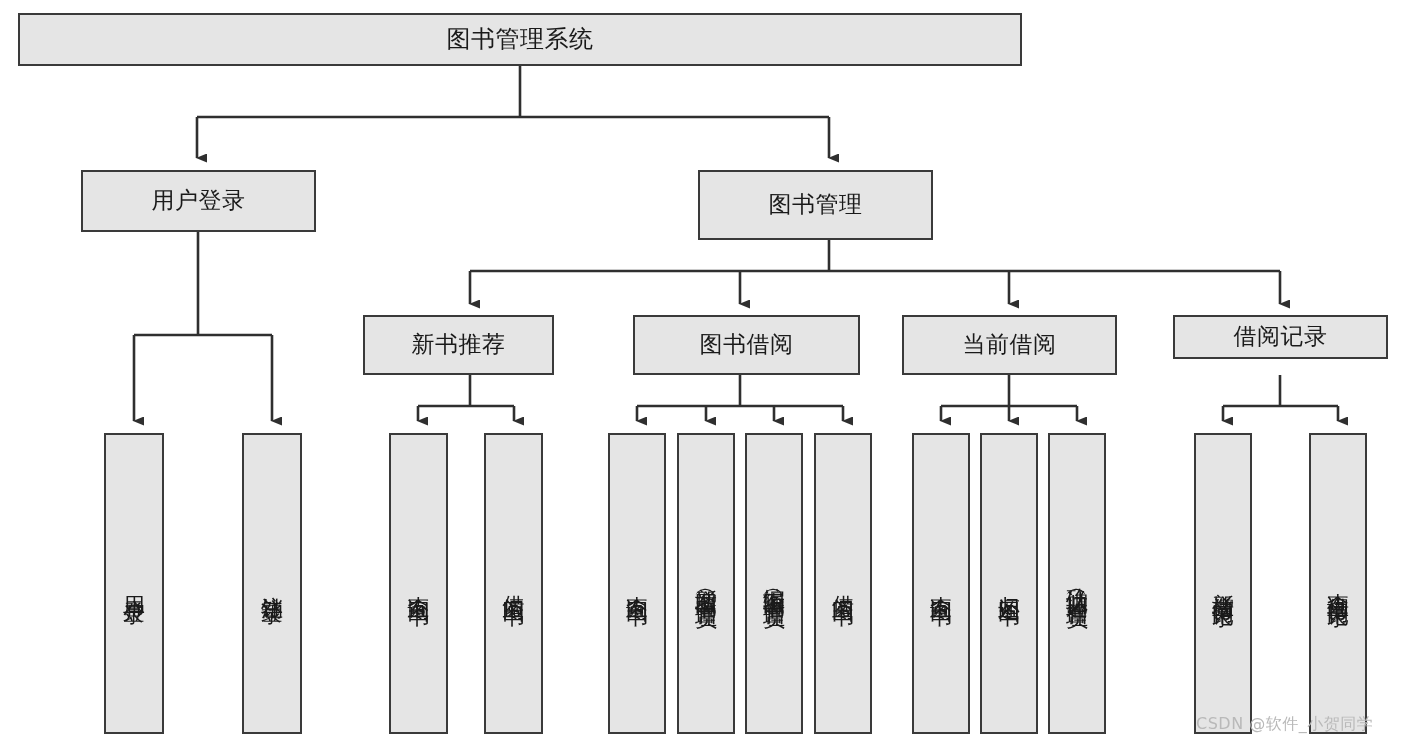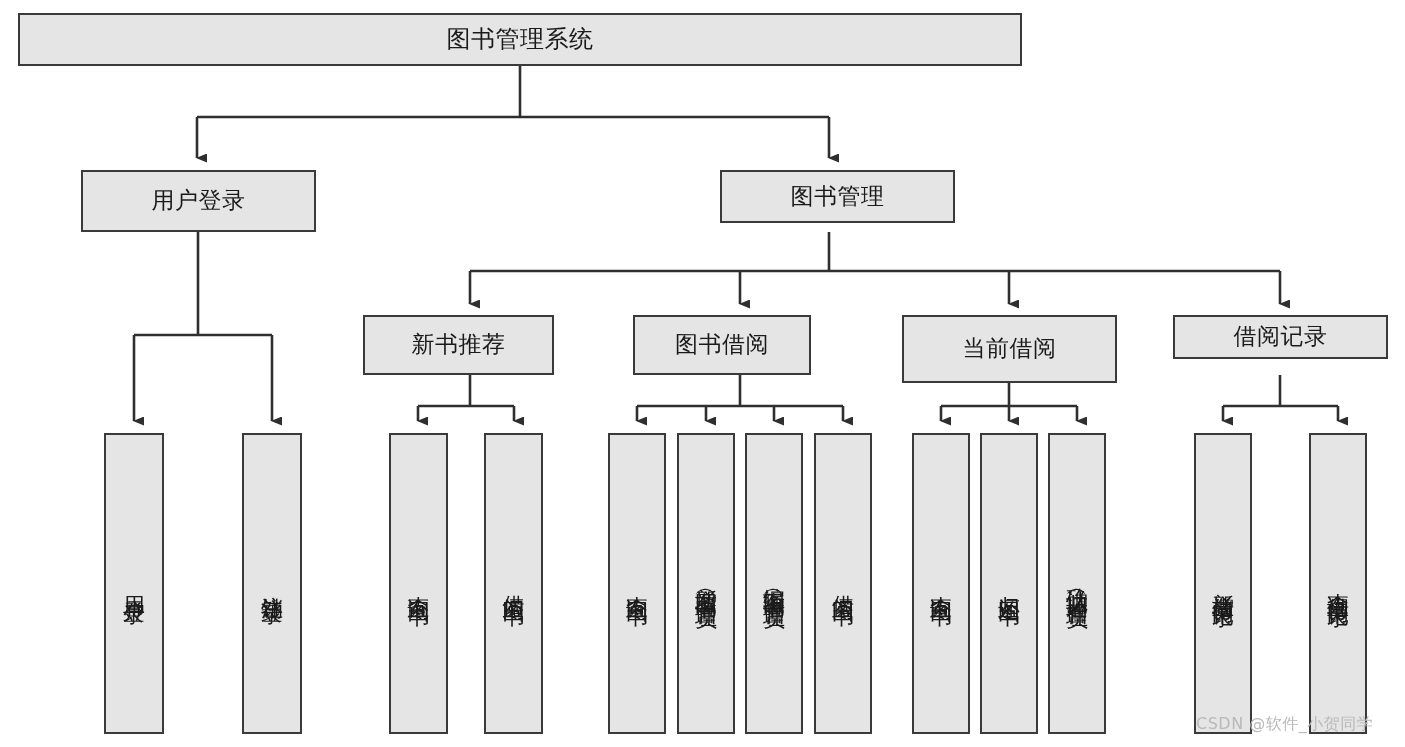--- a/index.html
+++ b/index.html
@@ -114,31 +114,31 @@
     </g>
   </svg>
 
   <div class="node-box root" style="left:18px; top:13px; width:1004px; height:53px;">
     <span class="node-label">图书管理系统</span>
   </div>
 
   <div class="node-box" style="left:81px; top:170px; width:235px; height:62px;">
     <span class="node-label">用户登录</span>
   </div>
-  <div class="node-box" style="left:720px; top:170px; width:235px; height:53px;">
+  <div class="node-box" style="left:698px; top:170px; width:235px; height:70px;">
     <span class="node-label">图书管理</span>
   </div>
 
   <div class="node-box" style="left:363px; top:315px; width:191px; height:60px;">
     <span class="node-label">新书推荐</span>
   </div>
-  <div class="node-box" style="left:633px; top:315px; width:178px; height:60px;">
+  <div class="node-box" style="left:633px; top:315px; width:227px; height:60px;">
     <span class="node-label">图书借阅</span>
   </div>
-  <div class="node-box" style="left:902px; top:315px; width:215px; height:68px;">
+  <div class="node-box" style="left:902px; top:315px; width:215px; height:60px;">
     <span class="node-label">当前借阅</span>
   </div>
   <div class="node-box" style="left:1173px; top:315px; width:215px; height:44px;">
     <span class="node-label">借阅记录</span>
   </div>
 
   <div class="node-box vertical" style="left:104px; top:433px; width:60px; height:301px;">
     <span class="node-label">用户登录</span>
   </div>
   <div class="node-box vertical" style="left:242px; top:433px; width:60px; height:301px;">

